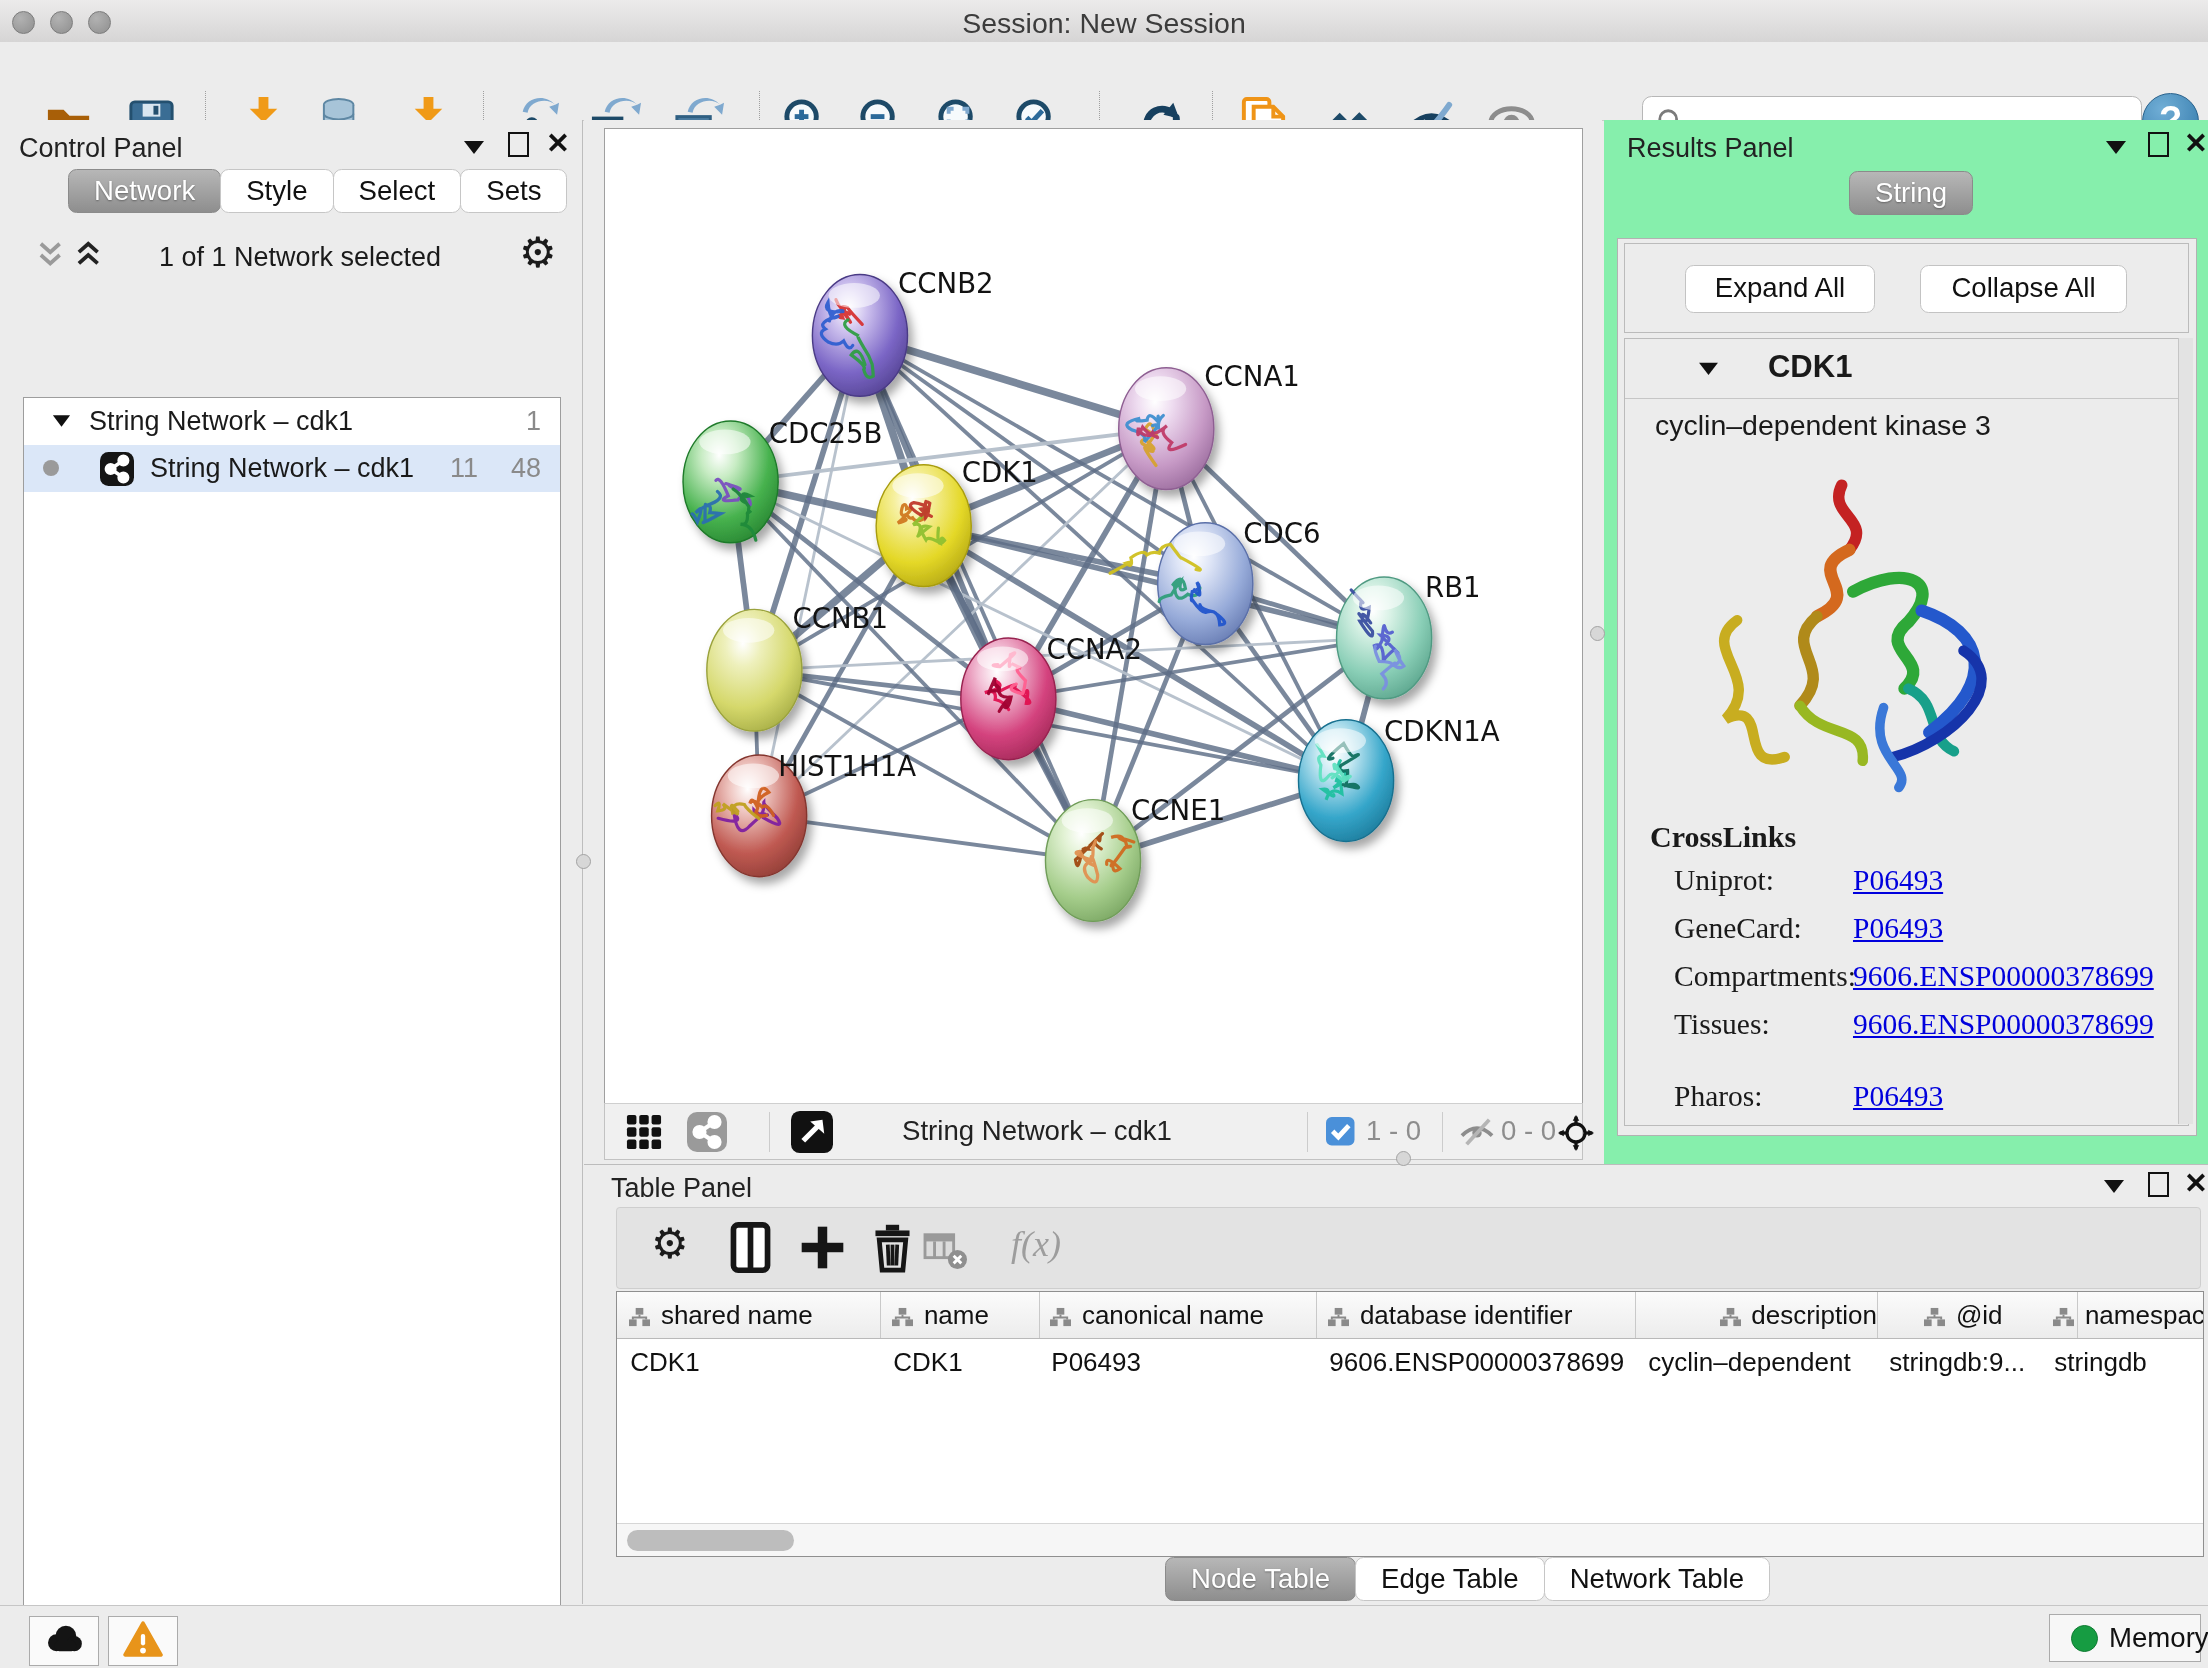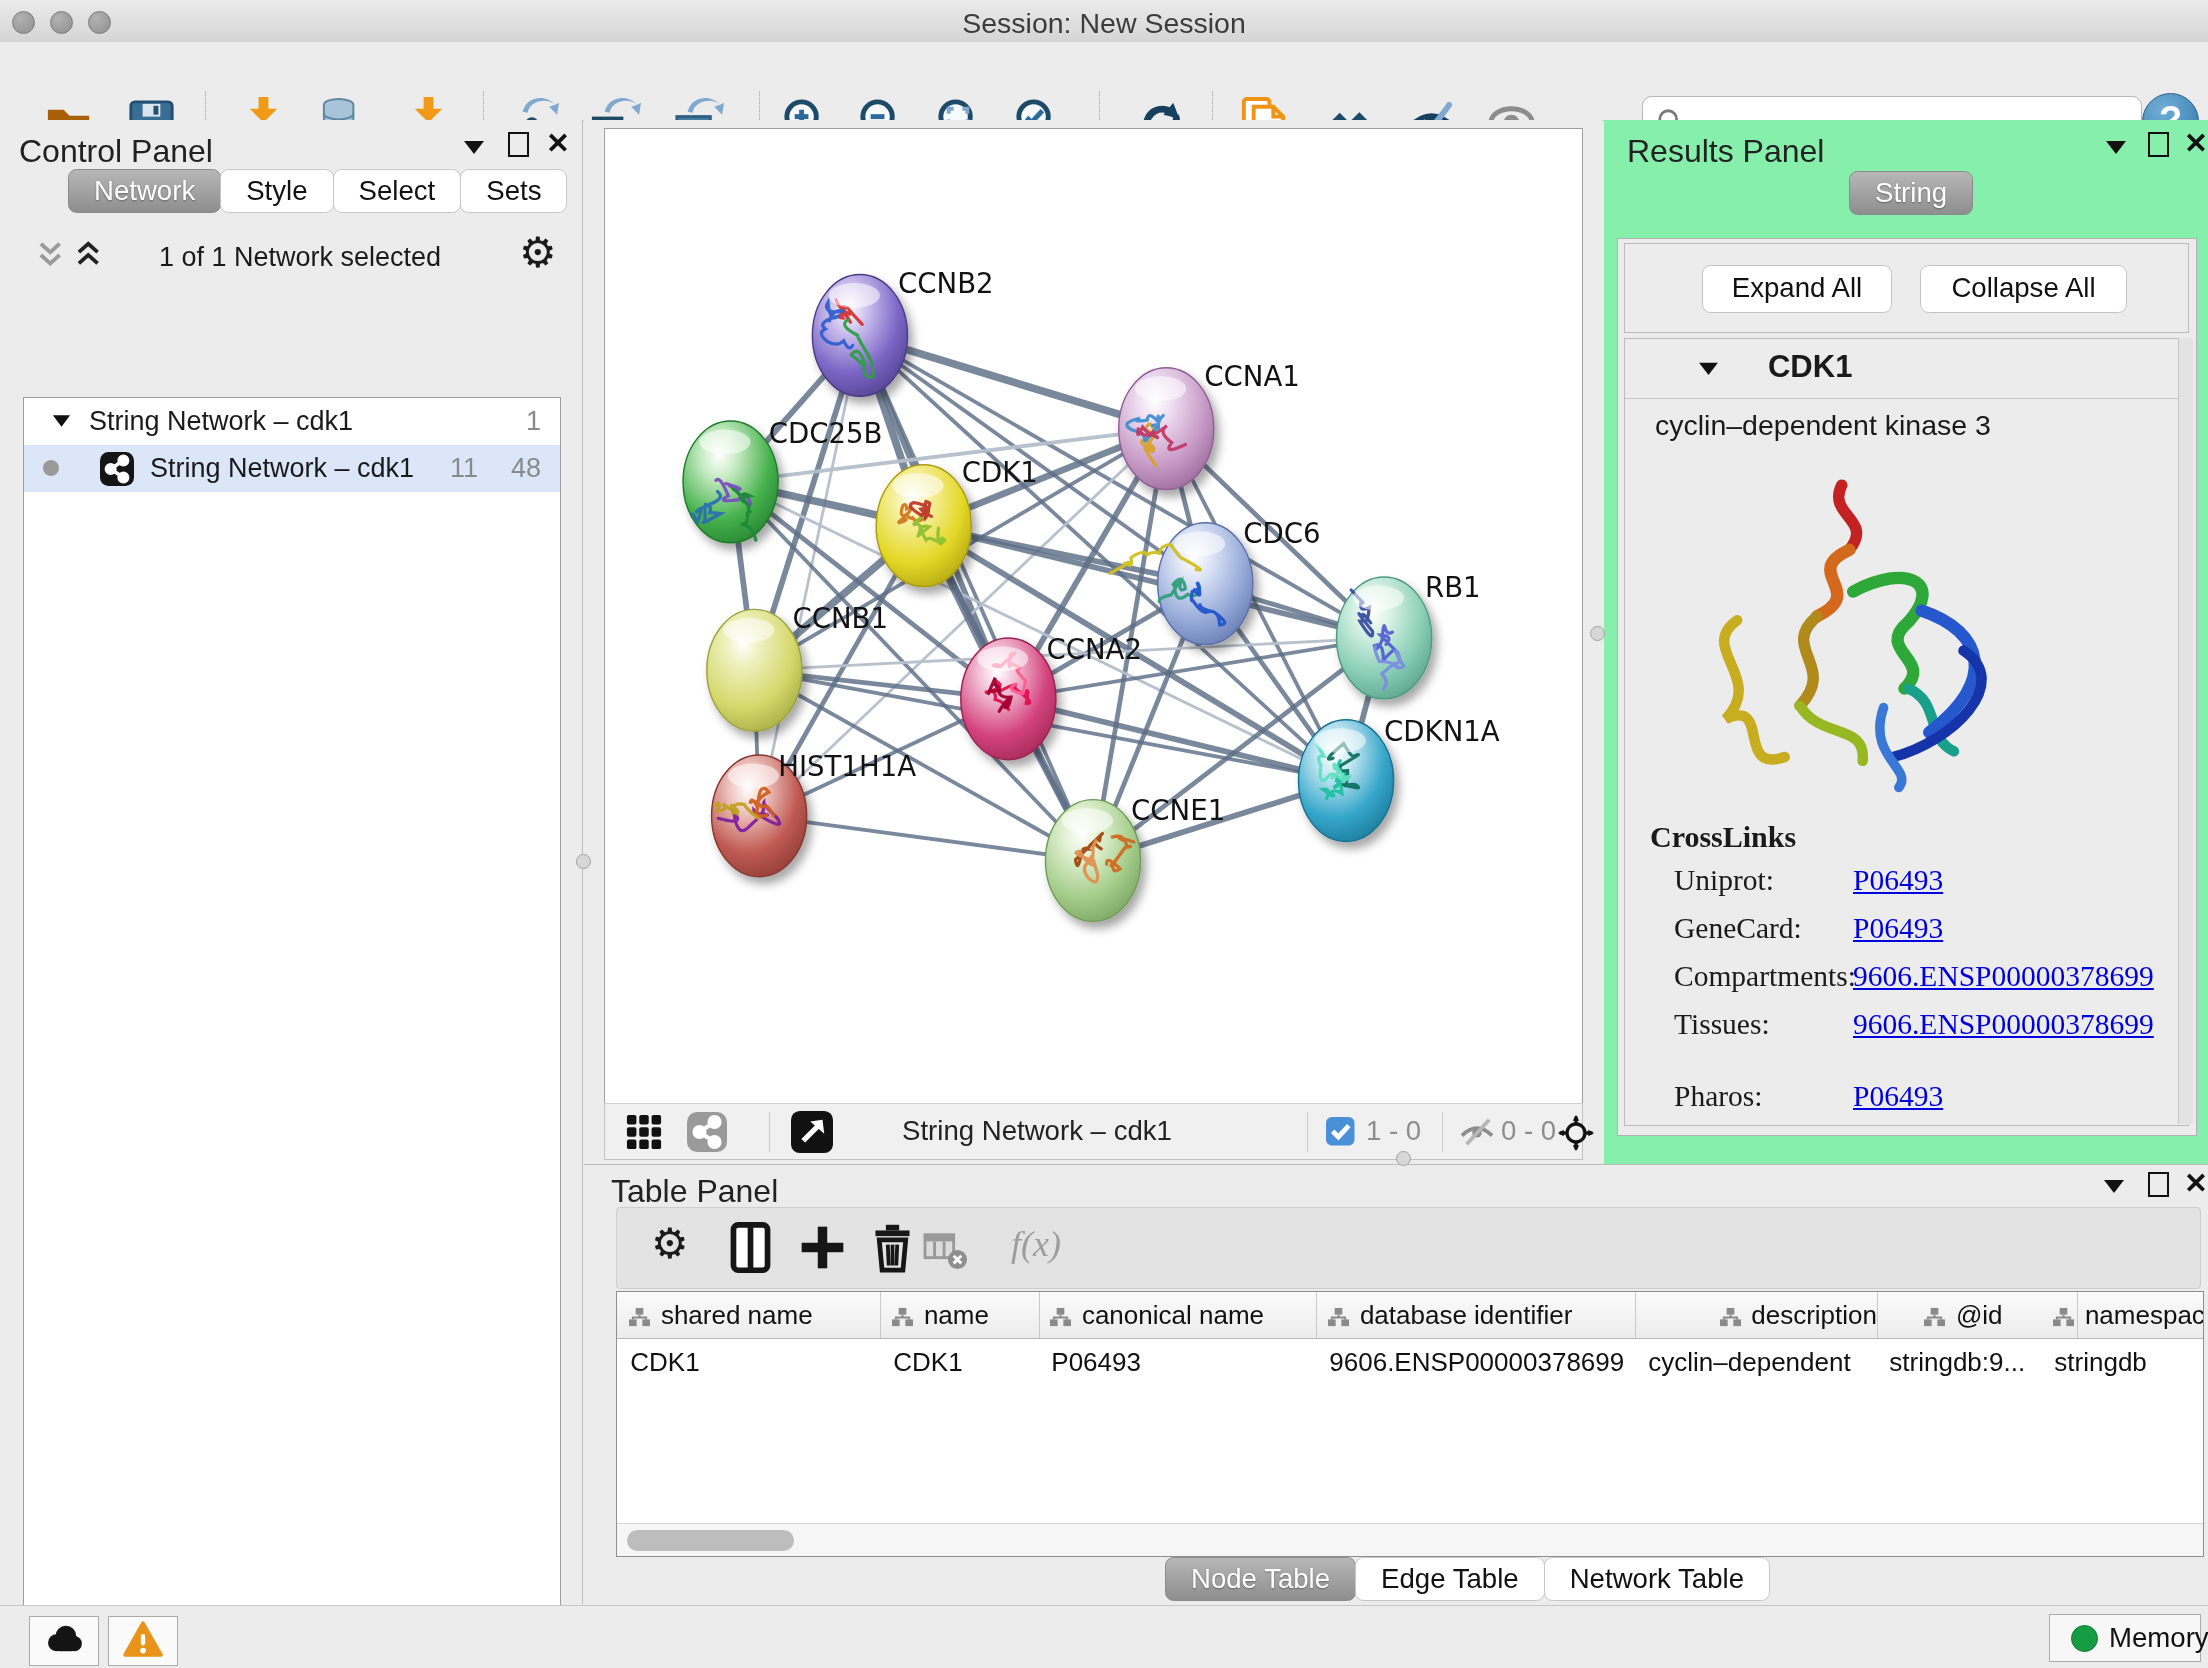--- a/index.html
+++ b/index.html
@@ -16,21 +16,21 @@
   .toolbar{position:absolute;left:0;top:42px;width:2208px;height:78px;background:#ececec;border-bottom:1.9px solid #cccccc;}
   .tbi{position:absolute;top:53px;width:55px;height:55px;cursor:pointer;}
   .tbsep{position:absolute;top:49px;width:0;height:61px;border-left:1.9px dotted #9f9f9f;}
   .searchbox{position:absolute;left:1642px;top:54px;width:498px;height:49px;background:#fff;
     border:1.9px solid #b7b7b7;border-radius:9.5px;}
   .searchbox input{position:absolute;left:55px;top:3.8px;width:418px;height:38px;border:0;outline:0;font-size:27px;background:transparent;}
   .helpbtn{position:absolute;left:2142px;top:51px;width:55px;height:55px;border-radius:50%;
     background:radial-gradient(circle at 35% 28%,#71aed6,#2f77a8);border:1.9px solid #27618c;color:#fff;
     font-size:38px;font-weight:bold;text-align:center;line-height:53px;}
   
-  .phead{font-size:32px;color:#222;}
+  .phead{font-size:27px;color:#222;}
   .hbtn{position:absolute;cursor:pointer;}
   .tri-down{width:0;height:0;border-left:10.5px solid transparent;border-right:10.5px solid transparent;border-top:13.3px solid #111;}
   .floatbox{width:17px;height:21px;border:2.9px solid #111;}
   .xbtn{font-size:28.5px;font-weight:bold;color:#111;line-height:25px;}
   
   .tab{display:inline-block;height:42px;line-height:42px;padding:0 25px;font-size:27.6px;background:#fff;
     border:1px solid #c6c6c6;border-radius:8.6px;margin-right:-1px;color:#111;cursor:pointer;}
   .tab.active{background:linear-gradient(#b7b7b7,#8e8e8e);color:#fff;text-shadow:0 1px 1.9px rgba(0,0,0,.35);border-color:#8b8b8b;}
   
   .cpanel{position:absolute;left:0;top:120px;width:582px;height:1484px;background:#ececec;border-right:1.9px solid #bdbdbd;}
@@ -567,21 +567,21 @@
   <div class="rpanel">
     <div class="abs phead" style="left:23px;top:13.3px">Results Panel</div>
     <div class="hbtn" style="left:502px;top:21px">
         <div class="tri-down"></div>
       </div>
     <div class="hbtn floatbox" style="left:544px;top:12.4px"></div>
     <div class="hbtn xbtn" style="left:580px;top:11.4px">✕</div>
     <div class="abs" id="rp-tabs" style="left:245px;top:51px"><span class="tab active">String</span></div>
     <div class="rbox">
       <div class="expbox">
-        <div class="rbtn" style="left:77px;width:188px">Expand All</div>
+        <div class="rbtn" style="left:60px;width:188px">Expand All</div>
         <div class="rbtn" style="left:295px;width:205px">Collapse All</div>
       </div>
       <div class="cdkbox">
         <div class="cdkhead">
           <span class="abs" style="left:72px;top:21px"><svg width="23" height="17" viewBox="0 0 24 18">
                 <polygon points="2,3 22,3 12,16" fill="#111"></polygon>
               </svg></span>
           <span class="abs" style="left:143px;top:9.5px;font-size:31px;font-weight:bold">CDK1</span>
         </div>
         <div class="abs" style="left:30px;top:70px;font-size:28.5px">cyclin–dependent kinase 3</div>

